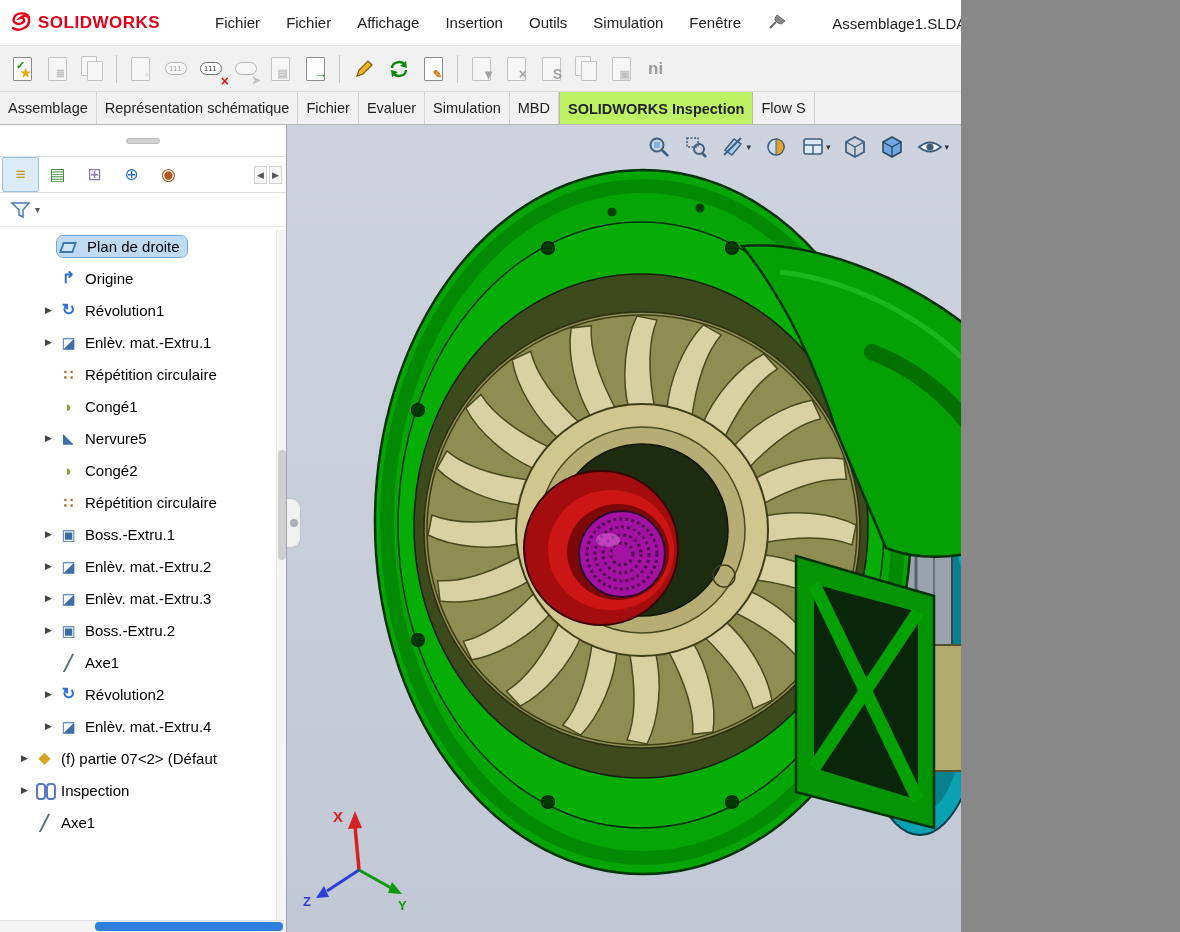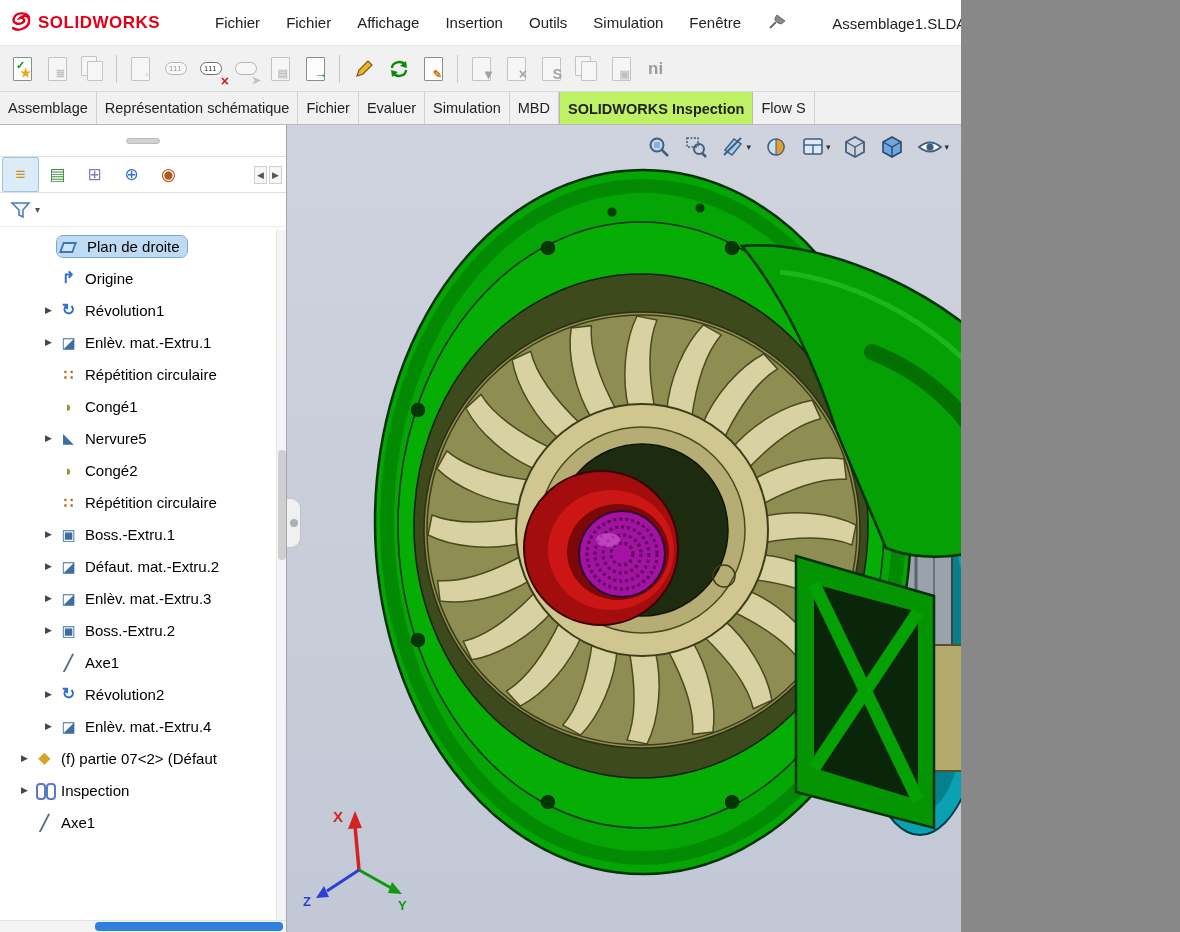--- a/index.html
+++ b/index.html
@@ -338,21 +338,21 @@
             <span class="arr">▶</span>
             <span class="rowsel">
               <span class="ticon" data-icon="boss"></span>
               <span class="tlabel">Boss.-Extru.1</span>
             </span>
           </div>
         <div class="trow i2">
             <span class="arr">▶</span>
             <span class="rowsel">
               <span class="ticon" data-icon="cut"></span>
-              <span class="tlabel">Défaut. mat.-Extru.2</span>
+              <span class="tlabel">Enlèv. mat.-Extru.2</span>
             </span>
           </div>
         <div class="trow i2">
             <span class="arr">▶</span>
             <span class="rowsel">
               <span class="ticon" data-icon="cut"></span>
               <span class="tlabel">Enlèv. mat.-Extru.3</span>
             </span>
           </div>
         <div class="trow i2">

